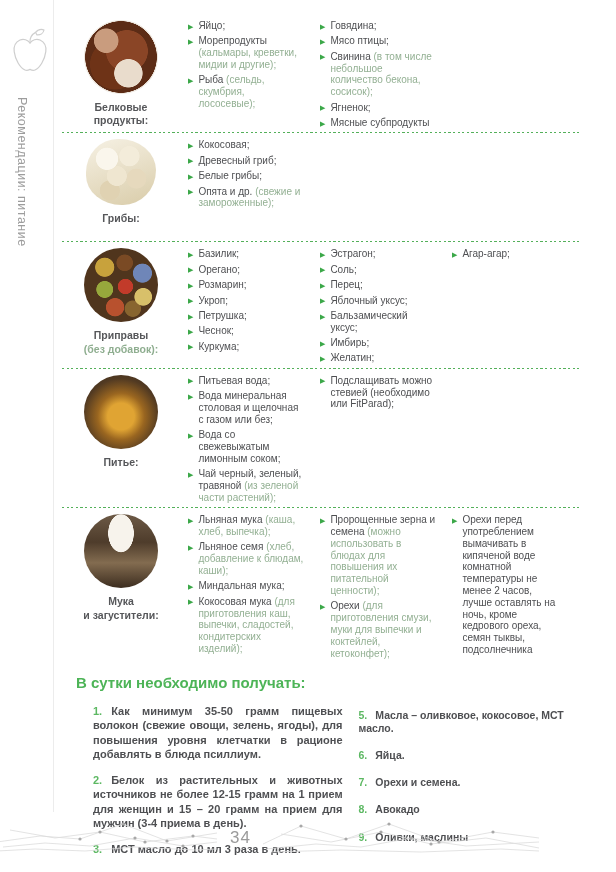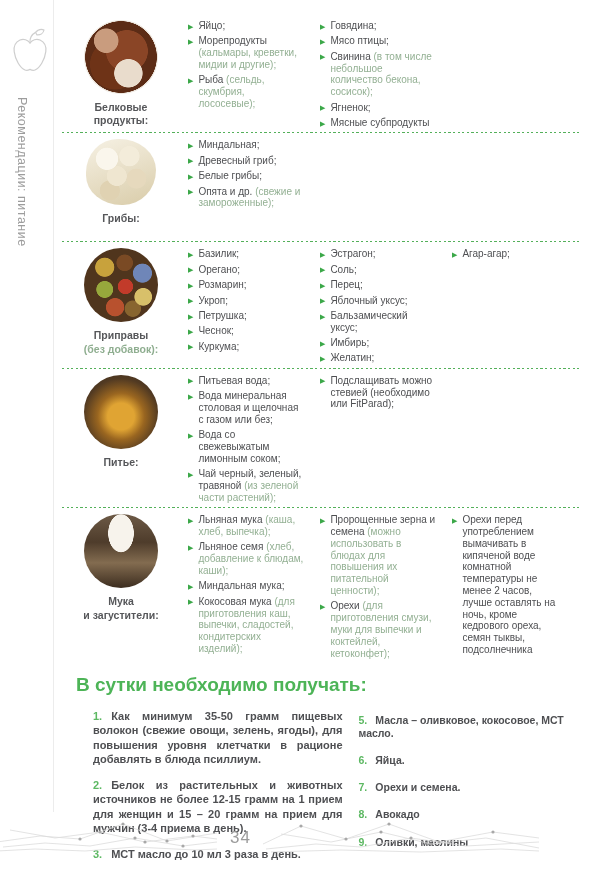--- a/index.html
+++ b/index.html
@@ -55,21 +55,21 @@
          white-space:pre-line;line-height:1.28;}
   .label-sub{font-weight:bold;font-size:10.5px;color:#8fae90;text-align:left;line-height:1.28;}
 
   .list{padding-right:16px;box-sizing:border-box;}
   .bullet{display:flex;margin-bottom:3.6px;}
   .arrow{color:#3ca849;font-size:7px;line-height:1;margin:2.6px 5px 0 0;flex:none;}
   .btext{font-size:10px;line-height:1.18;color:#4e4f52;font-weight:normal;}
   .note{color:#93b093;}
 
   
-  .daily-heading{font-size:19px;font-weight:bold;color:#4db457;margin:11px 0 13px 14px;}
+  .daily-heading{font-size:15px;font-weight:bold;color:#4db457;margin:11px 0 13px 14px;}
   .daily{display:flex;padding-left:14px;}
   .daily-left{width:272px;margin-right:16px;}
   .daily-right{width:226px;padding-top:5px;}
   .np{font-size:11px;font-weight:bold;color:#4e4f52;line-height:1.3;
       text-align:justify;margin:0 0 12px 17px;}
   .np .num{color:#5cb862;margin-right:9px;}
   .nr{font-size:10.5px;font-weight:bold;color:#4e4f52;line-height:1.25;margin:0 0 14px 0;}
   .nr .num{color:#5cb862;margin-right:8px;}
 
   
@@ -145,21 +145,21 @@
     <div class="divider"></div>
 
     <div class="section s2">
       <div class="label-cell">
         <div class="photo mushrooms"></div>
         <div class="label">Грибы:</div>
       </div>
       <div class="list">
           <div class="bullet">
             <span class="arrow">▶</span>
-            <span class="btext"><span>Миндальная;</span></span>
+            <span class="btext"><span>Кокосовая;</span></span>
           </div>
           <div class="bullet">
             <span class="arrow">▶</span>
             <span class="btext"><span>Древесный гриб;</span></span>
           </div>
           <div class="bullet">
             <span class="arrow">▶</span>
             <span class="btext"><span>Белые грибы;</span></span>
           </div>
           <div class="bullet">

